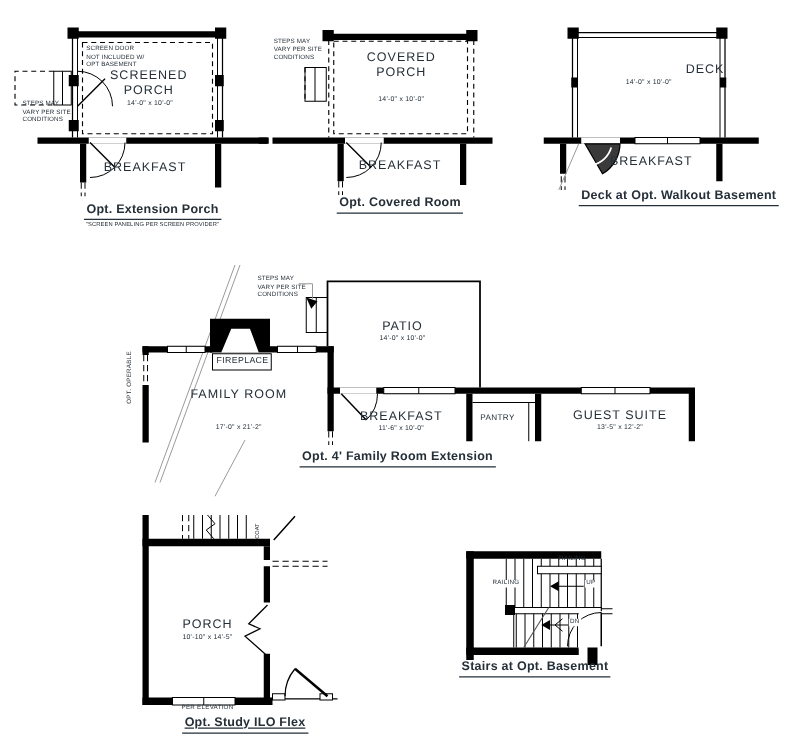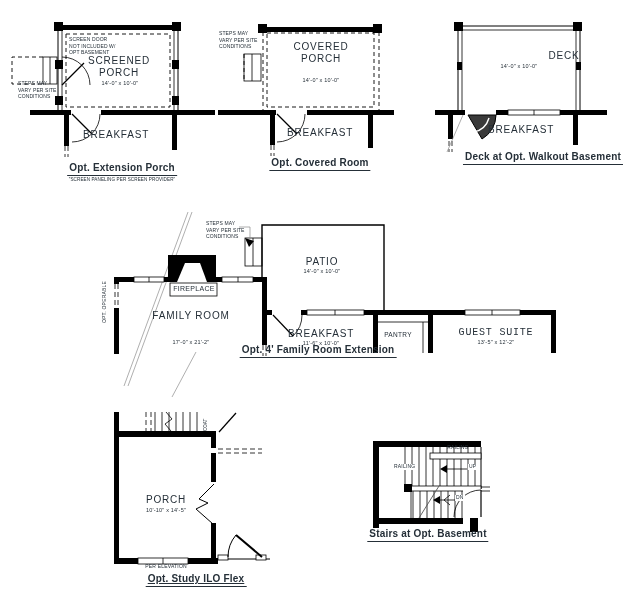--- a/index.html
+++ b/index.html
@@ -292,23 +292,23 @@
 CONDITIONS</div>
   <div class="lbl room c" style="left:322px;top:256px;text-align:center;">PATIO</div>
   <div class="lbl dim c" style="left:322px;top:268px;">14'-0" x 10'-0"</div>
   <div class="lbl fp c" style="left:194px;top:285px;">FIREPLACE</div>
   <div class="lbl room c" style="left:191px;top:310px;">FAMILY ROOM</div>
   <div class="lbl dim c" style="left:191px;top:339px;">17'-0" x 21'-2"</div>
   <div class="lbl tiny vert" style="left:102px;top:323px;">OPT. OPERABLE</div>
   <div class="lbl room c" style="left:321px;top:328px;">BREAKFAST</div>
   <div class="lbl dim c" style="left:321px;top:340px;">11'-6" x 10'-0"</div>
   <div class="lbl mid c" style="left:398px;top:331px;">PANTRY</div>
-  <div class="lbl room c" style="left:496px;top:327px;font-family:Liberation Mono, monospace;">GUEST SUITE</div>
+  <div class="lbl room c" style="left:496px;top:327px;">GUEST SUITE</div>
   <div class="lbl dim c" style="left:496px;top:339px;">13'-5" x 12'-2"</div>
-  <div class="lbl title c" style="left:318px;top:344px;text-align:center;">Opt. 4' Family Room Extension</div>
+  <div class="lbl title c" style="left:318px;top:360px;text-align:center;">Opt. 4' Family Room Extension</div>
 
   <div class="lbl vert" style="left:203px;top:431px;font-size:4.5px;">COAT</div>
   <div class="lbl room c" style="left:166px;top:494px;">PORCH</div>
   <div class="lbl dim c" style="left:166px;top:507px;">10'-10" x 14'-5"</div>
   <div class="lbl tiny c" style="left:166px;top:564px;">PER ELEVATION</div>
   <div class="lbl title c" style="left:196px;top:573px;text-decoration:underline;">Opt. Study ILO Flex</div>
 
   <div class="lbl tiny c" style="left:458px;top:445px;">RAILING</div>
   <div class="lbl tiny bg" style="left:393px;top:464px;">RAILING</div>
   <div class="lbl tiny bg" style="left:468px;top:464px;">UP</div>

